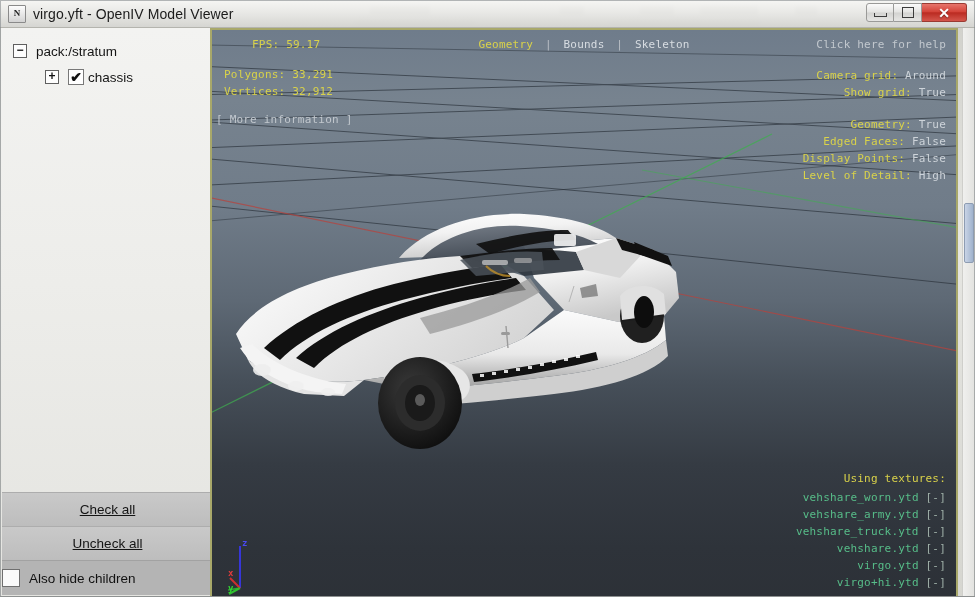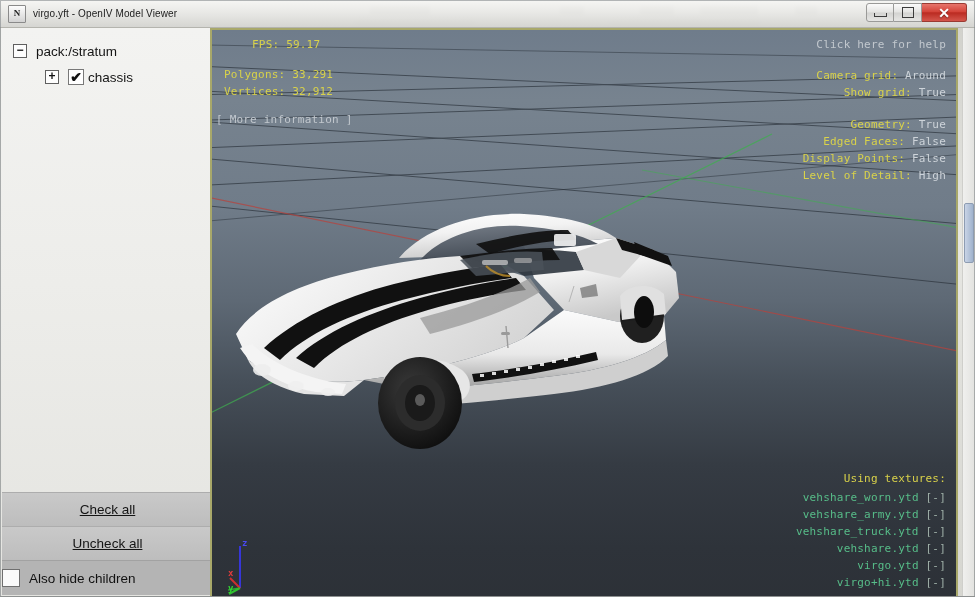--- a/index.html
+++ b/index.html
@@ -53,21 +53,21 @@
     width: 16px; height: 16px; margin-left: 8px; margin-right: 7px;
     background: linear-gradient(180deg,#fdfdfd,#d3d3d3);
     border: 1px solid #8a8a8a;
     border-radius: 1px;
     display:flex; align-items:center; justify-content:center;
     font-size: 9px; font-weight: bold; color:#222;
     font-family: "Liberation Serif", serif;
     line-height:1;
   }
   .title-text {
-    font-size: 10px; color: #1b1b1b;
+    font-size: 14px; color: #1b1b1b;
     letter-spacing: .1px;
     white-space: nowrap;
   }
   .win-buttons {
     position:absolute; right: 8px; top: 3px;
     display:flex; gap: 0px; align-items:center;
   }
   .win-btn {
     width: 28px; height: 19px;
     display:flex; align-items:center; justify-content:center;
@@ -460,20 +460,27 @@
           <span>Polygons:</span>
           <span>33,291</span>
         </div>
         <div class="c-yellow">
           <span>Vertices:</span>
           <span>32,912</span>
         </div>
         <div class="more c-gray">[ More information ]</div>
       </div>
 
+      <div class="ovl ovl-tabs">
+        <span class="tab-link c-yellow">Geometry</span>
+        <span class="sep">|</span>
+        <span class="tab-link c-white">Bounds</span>
+        <span class="sep">|</span>
+        <span class="tab-link c-white">Skeleton</span>
+      </div>
 
       <div class="ovl ovl-tr">
         <div class="help c-gray">Click here for help</div>
 
         <div class="kv">
           <span class="k">Camera grid:</span>
           <span class="v">Around</span>
         </div>
         <div class="kv">
           <span class="k">Show grid:</span>

